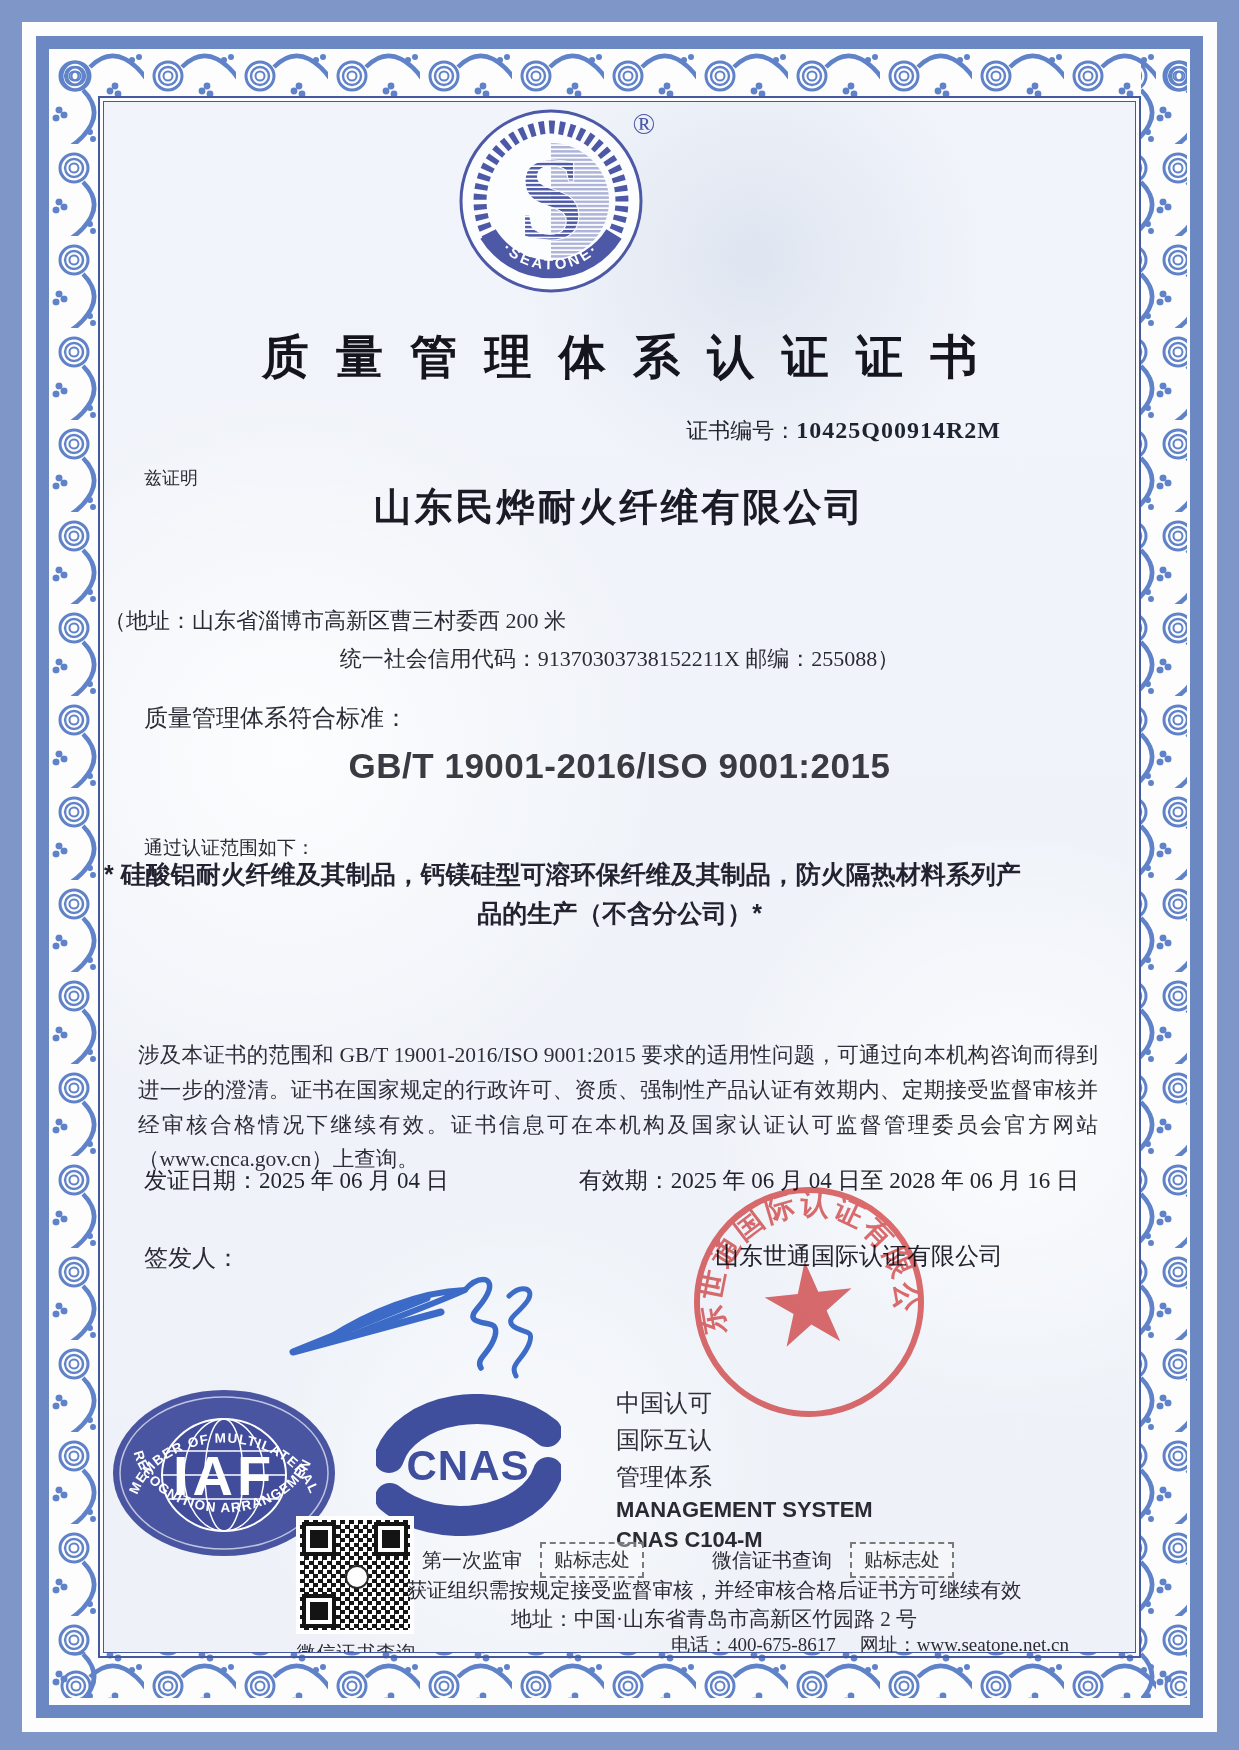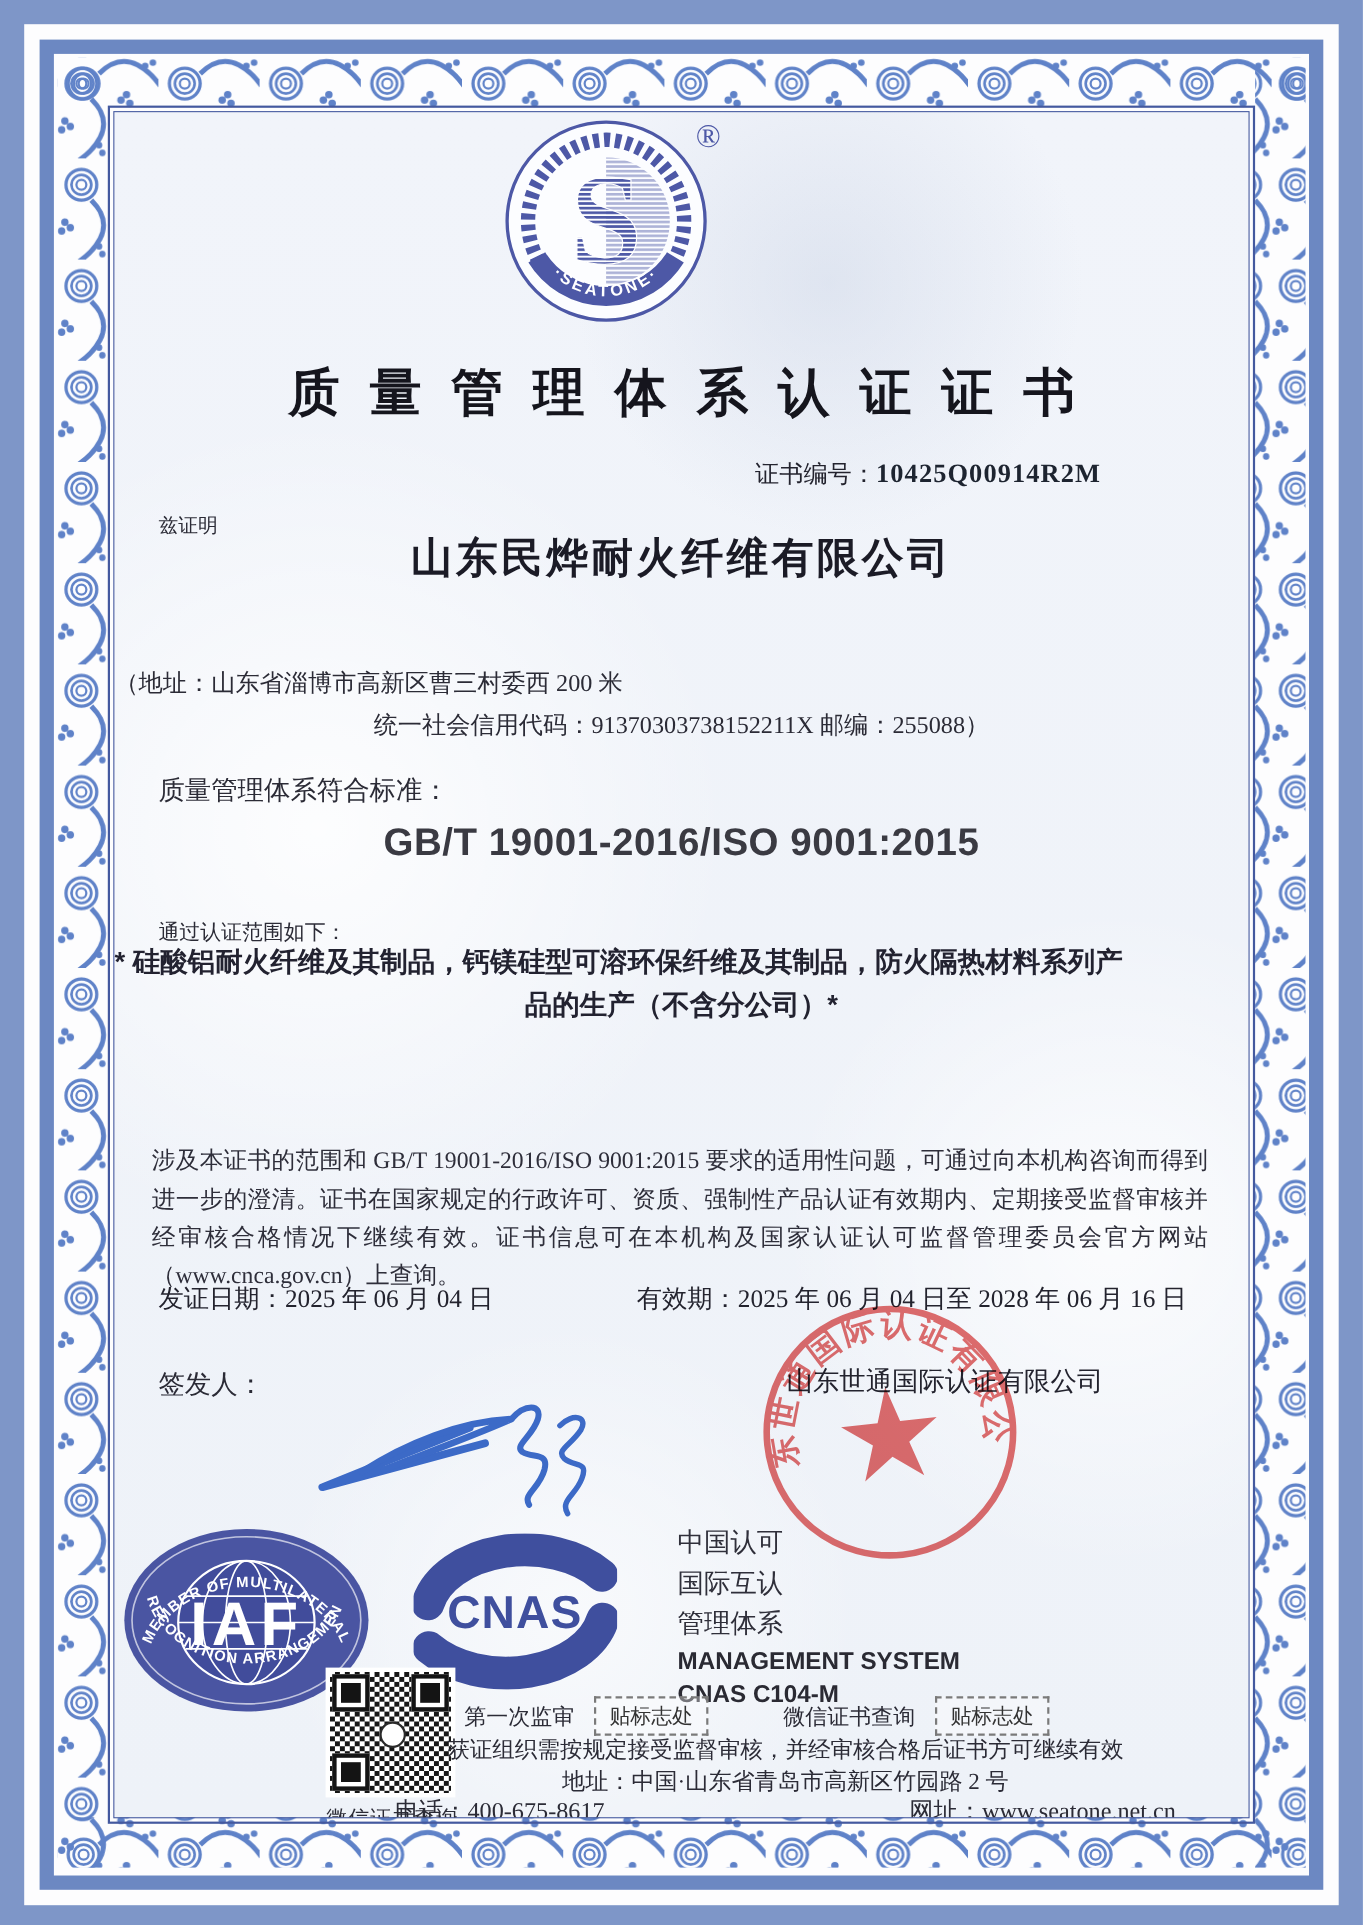--- a/index.html
+++ b/index.html
@@ -59,22 +59,22 @@
   .qr-f::after{content:"";position:absolute;inset:4px;background:#141414;}
   .qr-f.tl{left:2px;top:2px;} .qr-f.tr{right:2px;top:2px;} .qr-f.bl{left:2px;bottom:2px;}
   .qr-c{position:absolute;left:50%;top:50%;width:20px;height:20px;margin:-10px;border-radius:50%;
         background:#fff;border:2px solid #2a2a2a;}
   .qr-caption{left:180px;top:1538px;width:145px;text-align:center;font-size:19px;letter-spacing:1px;color:#2b2b36;}
   .sup-row{top:1440px;left:318px;width:532px;display:flex;align-items:center;font-size:20px;color:#2b2b36;}
   .sticker{border:2px dashed #7a7a7a;padding:3px 12px;font-size:19px;color:#333;margin-left:18px;background:rgba(255,255,255,.35);}
   .sup-spacer{flex:1;}
   .note{top:1474px;left:255px;width:710px;text-align:center;font-size:20.5px;color:#2b2b36;}
   .office{top:1503px;left:255px;width:710px;text-align:center;font-size:21px;color:#2b2b36;}
-  .phones{top:1530px;left:255px;width:710px;display:flex;justify-content:space-between;gap:48px;
-          font-size:22px;color:#2b2b36;}
+  .phones{top:1530px;left:255px;width:710px;display:flex;justify-content:flex-end;gap:24px;
+          font-size:19px;color:#2b2b36;}
   .logo-wrap{left:342px;top:2px;}
 </style>
 </head>
 <body>
 
 <div class="paper"></div>
 <div class="band"></div>
 
 <svg class="scroll-svg" width="1135" height="1646" viewBox="0 0 1135 1646">
   <defs>

